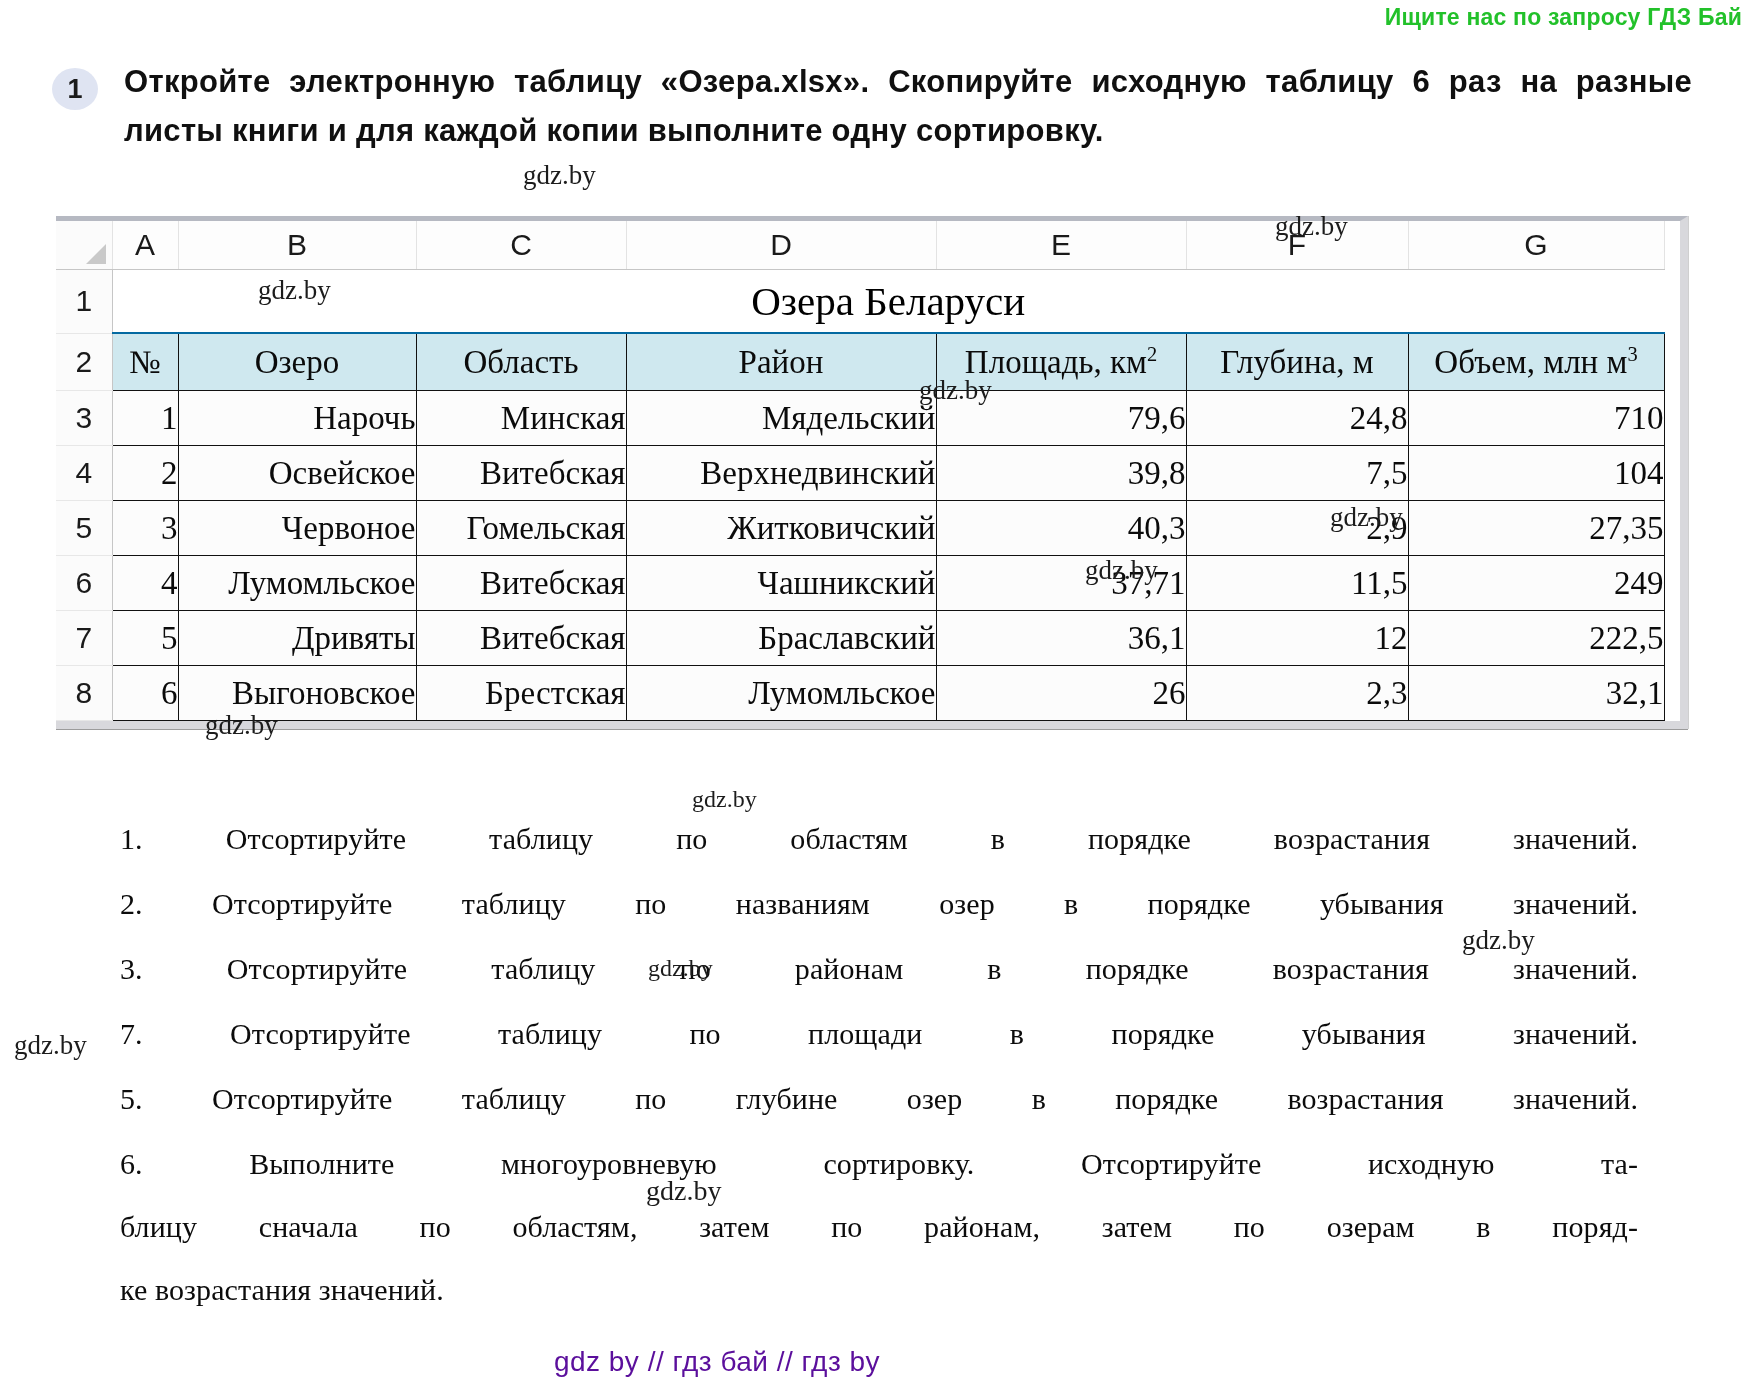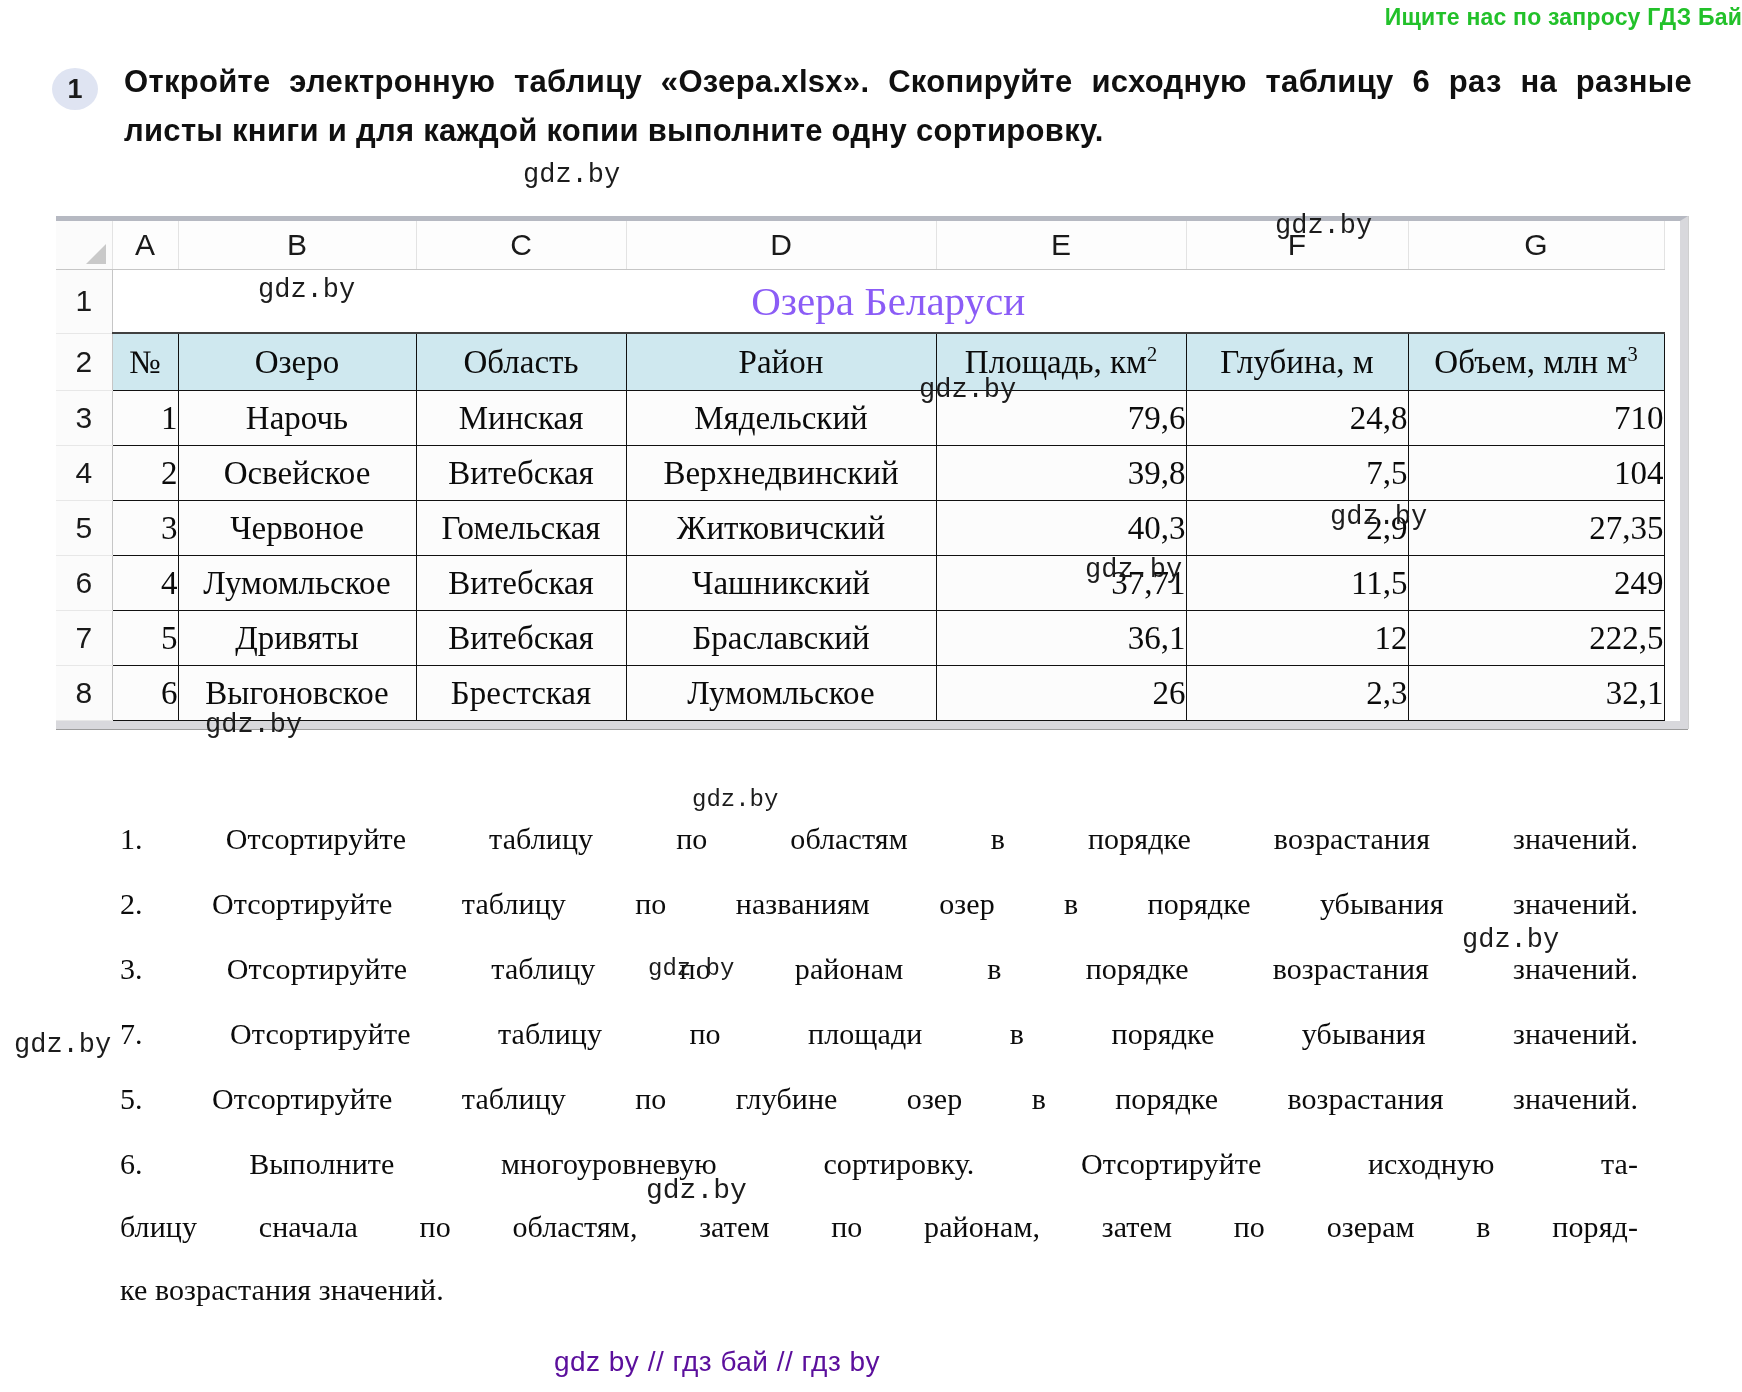--- a/index.html
+++ b/index.html
@@ -59,21 +59,21 @@
     line-height: 1.58;
     color: #101010;
     text-align: justify;
     letter-spacing: 0.3px;
     font-weight: bold;
   }
 
   
   .wm {
     position: absolute;
-    font-family: Liberation Mono, monospace;
+    font-family: Liberation Serif, serif;
     color: #1c1c1c;
     white-space: nowrap;
     z-index: 40;
     pointer-events: none;
   }
 
   
   .sheet {
     position: absolute;
     left: 56px;
@@ -142,36 +142,36 @@
     color: #0b0b0b;
     vertical-align: middle;
     height: 54px;
     padding: 0 8px;
     background: #fcfcfc;
     white-space: nowrap;
     overflow: hidden;
   }
   .title-cell {
     border: none;
-    border-bottom: 2px solid #404040;
+    border-bottom: 2px solid #0369a1;
     background: #ffffff;
     font-size: 41px;
     text-align: center;
     height: 62px;
     vertical-align: middle;
-    color: #8b5cf6;
+    color: #000000;
   }
   .hdr-cell {
     background: #cfe8ef;
     text-align: center;
     font-size: 33px;
     height: 56px;
   }
   .num { text-align: right; }
-  .lft { text-align: center; }
+  .lft { text-align: right; }
   sup { font-size: 0.62em; vertical-align: super; }
 
   
   .list {
     position: absolute;
     left: 120px;
     top: 824px;
     width: 1518px;
   }
   .list-item {

